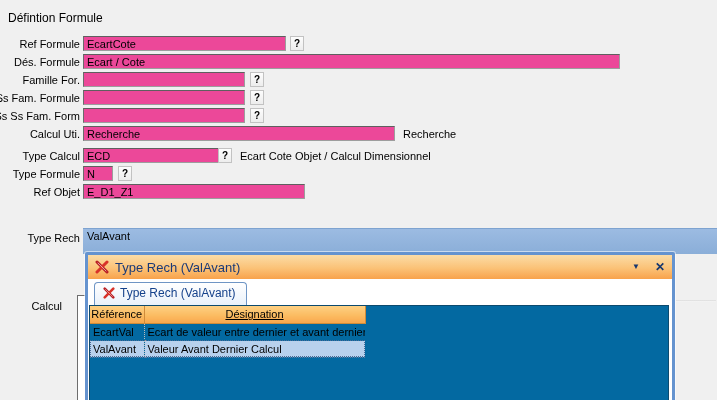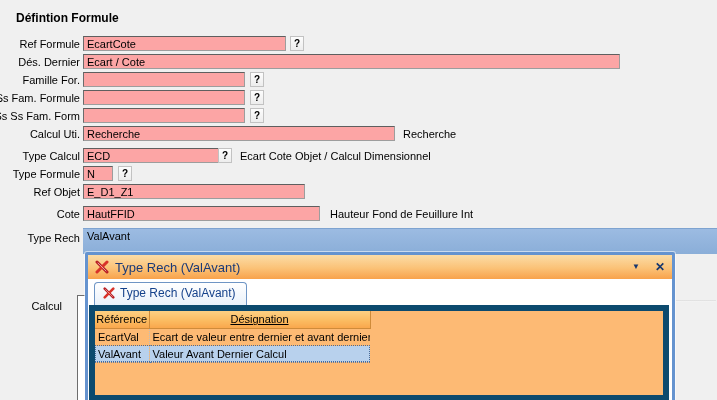--- a/index.html
+++ b/index.html
@@ -1,26 +1,26 @@
 <!DOCTYPE html>
 <html><head>
 <meta charset="utf-8">
 <style>
   * { margin:0; padding:0; box-sizing:border-box; }
   html,body { width:717px; height:400px; }
   body { font-family:"Liberation Sans", sans-serif; font-size:11px; color:#000; }
   .screen { position:relative; width:717px; height:400px; background:#f0f0f0; overflow:hidden; }
 
-  .page-title { position:absolute; left:16px; top:11px; font-size:12px; font-weight:bold; }
+  .page-title { position:absolute; left:8px; top:11px; font-size:12px; font-weight:normal; }
 
   .flabel { position:absolute; white-space:nowrap; top:0; }
   .frow { position:absolute; left:0; width:717px; height:16px; }
   .frow .flabel { position:absolute; top:2px; }
   .ffield {
-    position:absolute; top:0; height:15px; background:#fca5a5;
+    position:absolute; top:0; height:15px; background:#ec4899;
     border:1px solid #9d9d9d; border-top-color:#5f5f5f; border-left-color:#6b6b6b;
     padding:1px 3px 0 3px; white-space:nowrap; overflow:hidden;
   }
   .helpbtn {
     position:absolute; top:0; width:14px; height:15px; font-family:"Liberation Sans",sans-serif;
     font-size:10px; font-weight:bold; line-height:12px; text-align:center;
     background:linear-gradient(#fdfdfd,#ededed); border:1px solid #c2c2c2; color:#000; cursor:pointer;
   }
   .suffix { position:absolute; top:2px; white-space:nowrap; }
 
@@ -56,21 +56,21 @@
   .tab {
     position:absolute; left:6px; top:3px; height:23px;
     display:inline-flex; align-items:center; gap:5px; padding:0 10px 2px 8px;
     border:1px solid #6e95c5; border-bottom:none; border-radius:4px 4px 0 0;
     background:linear-gradient(#ffffff,#e9f1fa); color:#15428b; font-size:12px; cursor:pointer;
     white-space:nowrap;
   }
 
   .panel {
     position:absolute; left:1px; right:3px; top:50px; height:96px;
-    background:#fdba74; border:6px solid #0c4a6e;
+    background:#0369a1; border:1px solid #0c4a6e;
   }
 
   table.rech { border-collapse:collapse; table-layout:fixed; width:275px; font-size:11px; }
   table.rech th {
     height:17px; font-weight:normal; text-align:center;
     background:linear-gradient(#fdd083,#fbbc62 55%,#f9a74d);
     border-bottom:1px solid #cf8b3a; border-right:1px solid #cf8b3a;
   }
   table.rech th:last-child { border-right:1px solid #cf8b3a;text-decoration:underline; }
   table.rech td {
@@ -90,21 +90,21 @@
 
   <div class="page-title">Défintion Formule</div>
 
   <div class="frow" style="top:36px">
     <span class="flabel" style="right:637px">Ref Formule</span>
     <div class="ffield" style="left:83px;width:203px">EcartCote</div>
     <button class="helpbtn" style="left:290px">?</button>
   </div>
 
   <div class="frow" style="top:54px">
-    <span class="flabel" style="right:637px">Dés. Dernier</span>
+    <span class="flabel" style="right:637px">Dés. Formule</span>
     <div class="ffield" style="left:83px;width:537px">Ecart / Cote</div>
   </div>
 
   <div class="frow" style="top:72px">
     <span class="flabel" style="right:637px">Famille For.</span>
     <div class="ffield" style="left:83px;width:162px"></div>
     <button class="helpbtn" style="left:250px">?</button>
   </div>
 
   <div class="frow" style="top:90px">
@@ -136,25 +136,20 @@
     <span class="flabel" style="right:637px">Type Formule</span>
     <div class="ffield" style="left:83px;width:30px">N</div>
     <button class="helpbtn" style="left:118px">?</button>
   </div>
 
   <div class="frow" style="top:184px">
     <span class="flabel" style="right:637px">Ref Objet</span>
     <div class="ffield" style="left:83px;width:222px">E_D1_Z1</div>
   </div>
 
-  <div class="frow" style="top:206px">
-    <span class="flabel" style="right:637px">Cote</span>
-    <div class="ffield" style="left:83px;width:237px">HautFFID</div>
-    <span class="suffix" style="left:330px">Hauteur Fond de Feuillure Int</span>
-  </div>
 
   <span class="flabel" style="right:637px; top:232px; position:absolute">Type Rech</span>
   <div class="typerech-band">ValAvant</div>
 
   <span class="flabel" style="right:655px; top:300px; position:absolute">Calcul</span>
   <div class="formule-sliver"></div>
   <div class="formule-topline"></div>
 
   <div class="popup">
 

